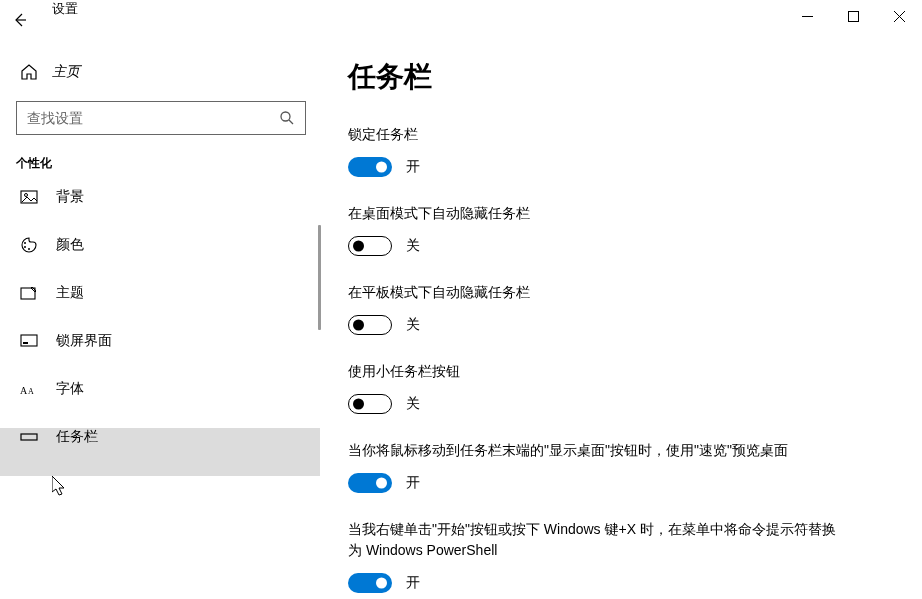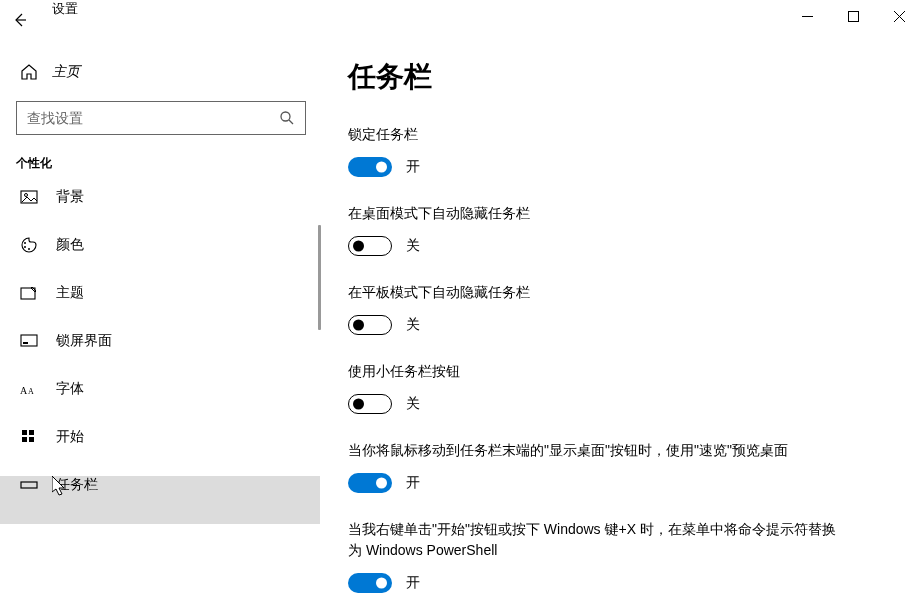--- a/index.html
+++ b/index.html
@@ -274,31 +274,20 @@
       </div>
       <div class="nav-item">
         <span class="nav-icon">
           <svg width="18" height="16" viewBox="0 0 18 16">
               <text x="0" y="13" font-size="10" font-family="serif">A</text>
               <text x="8" y="13" font-size="8" font-family="serif">A</text>
             </svg>
         </span>
         <span>字体</span>
       </div>
-      <div class="nav-item">
-        <span class="nav-icon">
-          <svg width="18" height="18" viewBox="0 0 18 18">
-              <rect x="2" y="2" width="5" height="5" fill="#000"></rect>
-              <rect x="9" y="2" width="5" height="5" fill="#000"></rect>
-              <rect x="2" y="9" width="5" height="5" fill="#000"></rect>
-              <rect x="9" y="9" width="5" height="5" fill="#000"></rect>
-            </svg>
-        </span>
-        <span>开始</span>
-      </div>
       <div class="nav-item active">
         <span class="nav-icon">
           <svg width="18" height="18" viewBox="0 0 18 18">
               <rect x="1" y="6" width="16" height="6" stroke="#000" stroke-width="1.2" fill="none"></rect>
             </svg>
         </span>
         <span>任务栏</span>
       </div>
     </div>
   </div>

